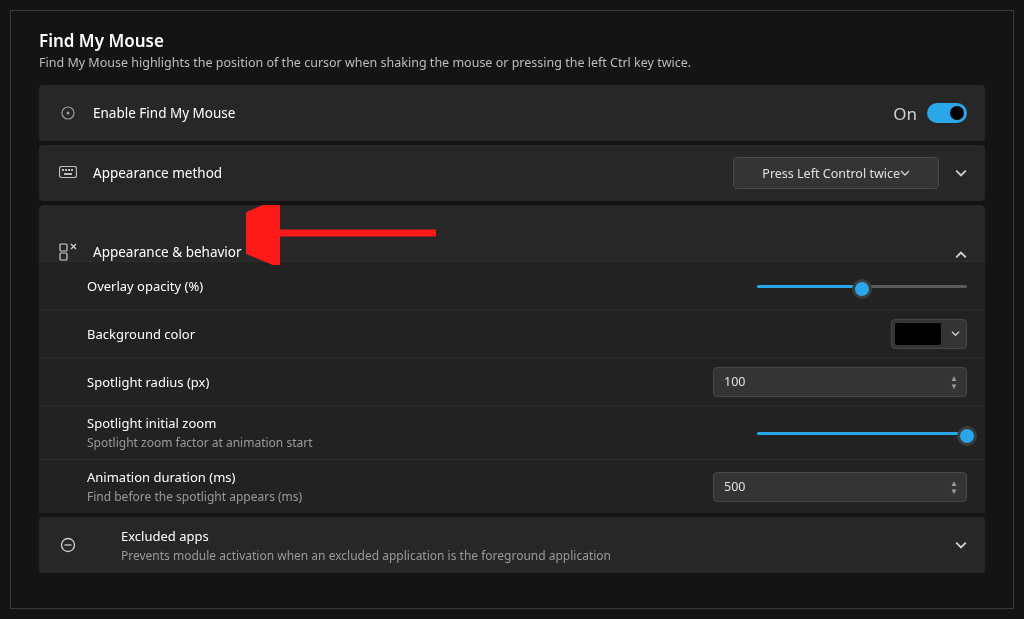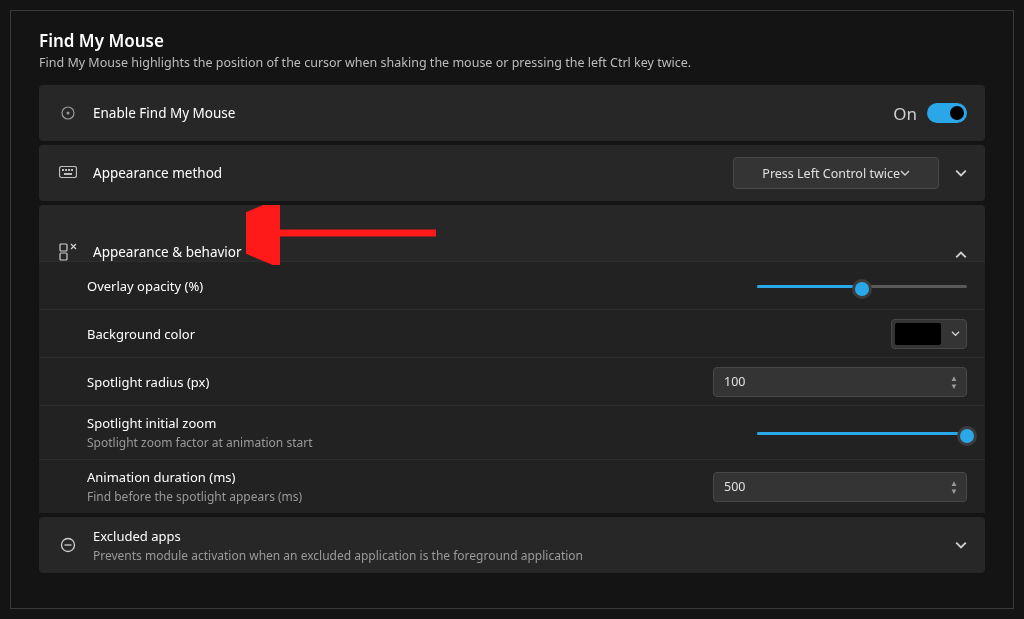--- a/index.html
+++ b/index.html
@@ -164,20 +164,21 @@
     border-radius: 4px 4px 0 0;
   }
 
   .excluded {
     background: #272727;
     border-radius: 4px;
     min-height: 56px;
     padding: 8px 18px;
     display: flex; align-items: center;
     margin-top: 4px;
+    gap: 28px;
   }
   .exc-left { display: flex; flex-direction: column; margin-left: 14px; }
 
   
   .arrow-svg {
     position: absolute;
     left: 235px;
     top: 194px;
     pointer-events: none;
   }

